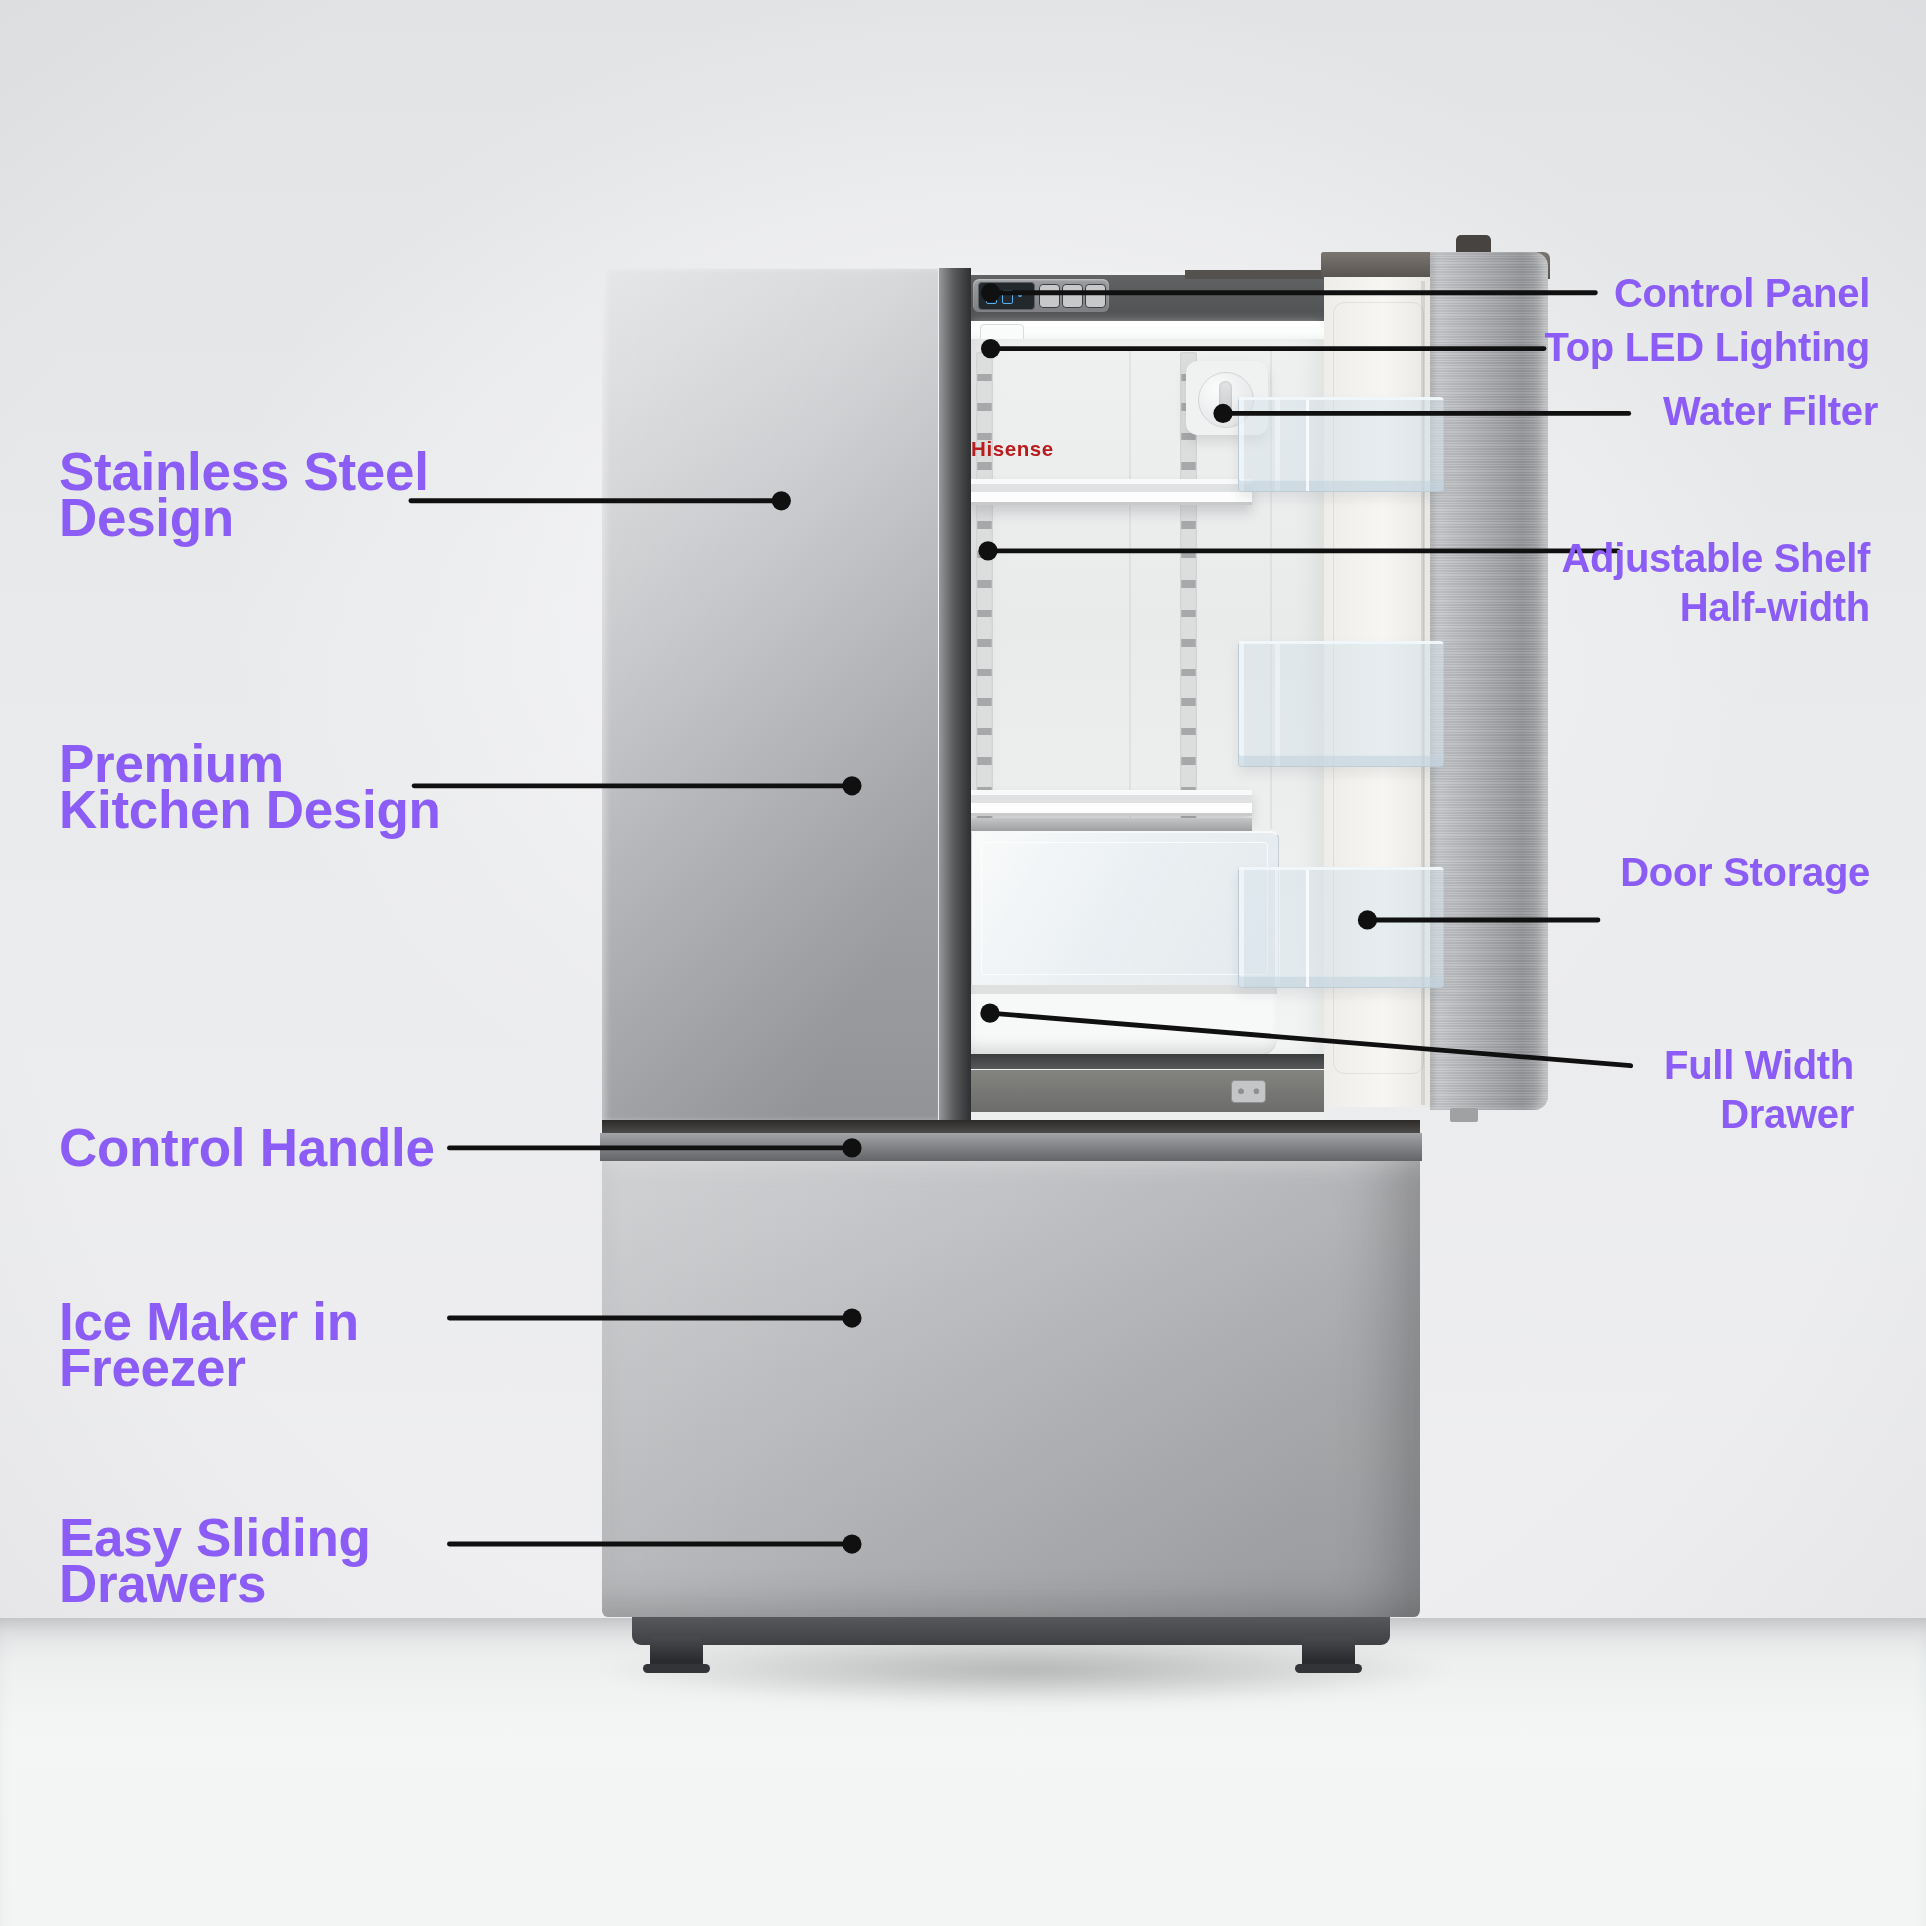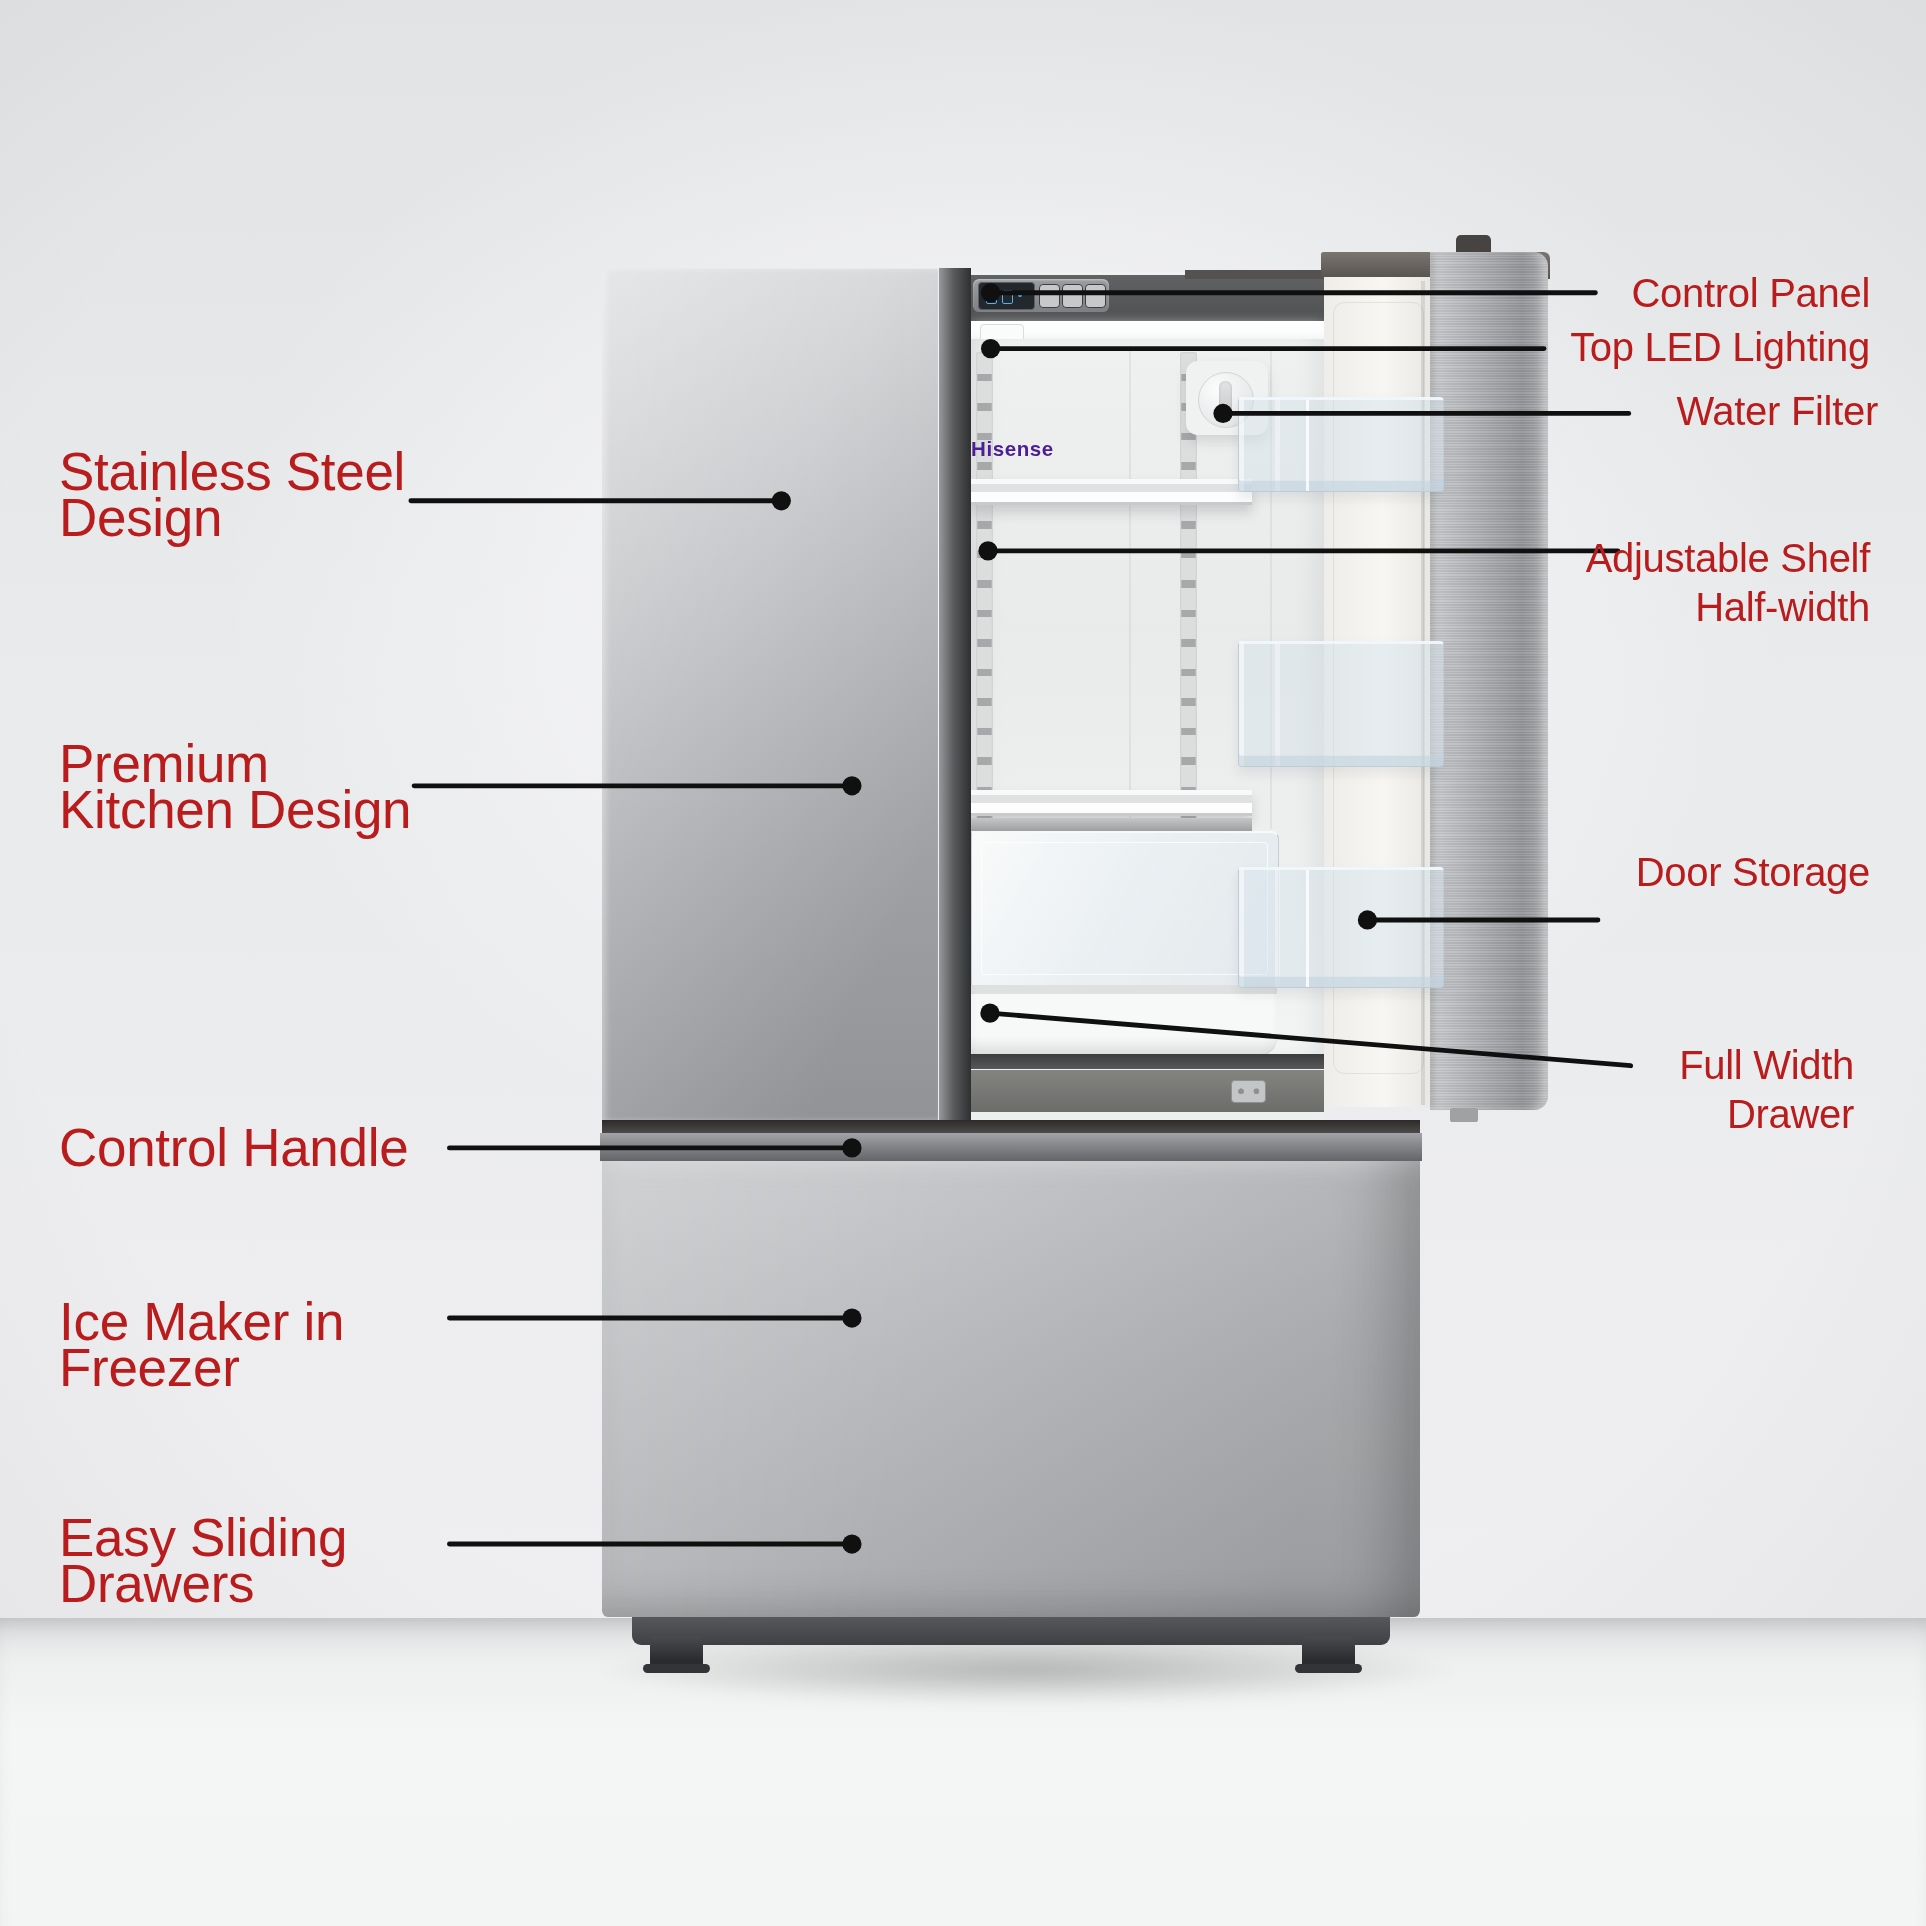--- a/index.html
+++ b/index.html
@@ -104,21 +104,21 @@
   .filter-panel{left:1186px;top:361px;width:82px;height:74px;border-radius:11.6px;
     background:#f0f1f1;box-shadow:0 6.4px 11.6px rgba(100,104,108,.18);}
   .filter-knob{left:1198px;top:372px;width:54px;height:54px;border-radius:50%;
     background:radial-gradient(circle at 35% 30%, #fbfcfc, #e7e8e9 70%, #d4d6d7 100%);
     border:1.9px solid #d2d4d5;}
   .filter-slot{left:1219px;top:381px;width:13px;height:37px;border-radius:6.4px;
     background:linear-gradient(180deg,#e2e3e4,#c6c8c9);box-shadow:inset 0 0 2.6px rgba(0,0,0,.18);}
 
   
   .brand-logo{left:971px;top:437px;width:103px;height:23px;overflow:hidden;
-    color:#4c1d95;font-size:20.5px;font-weight:700;letter-spacing:0.6px;}
+    color:#b91c1c;font-size:20.5px;font-weight:700;letter-spacing:0.6px;}
 
   
   .door-arm{left:1185px;top:270px;width:141px;height:9px;background:#55514f;}
   .door-cap{left:1321px;top:252px;width:229px;height:27px;border-radius:2.6px 6.4px 0 0;
     background:linear-gradient(180deg,#7a756f,#56524e);}
   .hinge-block{left:1456px;top:235px;width:35px;height:19px;border-radius:5.1px 5.1px 0 0;background:#464340;}
   .door-inner{left:1324px;top:277px;width:108px;height:830px;
     background:linear-gradient(90deg,#eeede9 0%,#f7f6f3 55%,#e8e7e3 100%);}
   .door-molding{left:1333px;top:302px;width:89px;height:770px;border:1.3px solid rgba(0,0,0,.07);border-radius:11.6px;}
   .door-gasket{left:1421px;top:281px;width:3.9px;height:824px;background:rgba(0,0,0,.09);}
@@ -134,21 +134,21 @@
       linear-gradient(90deg, rgba(255,255,255,.55) 0 5.1px, rgba(255,255,255,0) 5.1px 36px,
                       rgba(255,255,255,.35) 36px 41px, rgba(255,255,255,0) 41px),
       rgba(214,227,236,.5);
     border:1.9px solid rgba(183,201,212,.9);border-top:3.2px solid rgba(242,248,251,.95);
     box-shadow:inset 0 -10.3px 0 rgba(193,210,220,.55), 0 6.4px 10.3px rgba(110,116,120,.12);}
   .bin-1{top:397px;height:91px;} .bin-2{top:641px;height:122px;} .bin-3{top:867px;height:117px;}
   .bin-divider{top:0;width:2.6px;height:100%;background:rgba(255,255,255,.8);position:absolute;left:67px;}
 
   
   #leader-svg{position:absolute;left:0;top:0;}
-  .callout{position:absolute;color:#b91c1c;font-weight:400;white-space:nowrap;letter-spacing:-0.3px;}
+  .callout{position:absolute;color:#8b5cf6;font-weight:700;white-space:nowrap;letter-spacing:-0.3px;}
   .callout.left{font-size:53px;line-height:46px;text-align:left;}
   .callout.right{font-size:40px;line-height:49px;text-align:right;}
 </style>
 </head>
 <body>
 
 <div id="stage">
 
   <div class="abs wall"></div>
   <div class="abs floor"></div>

